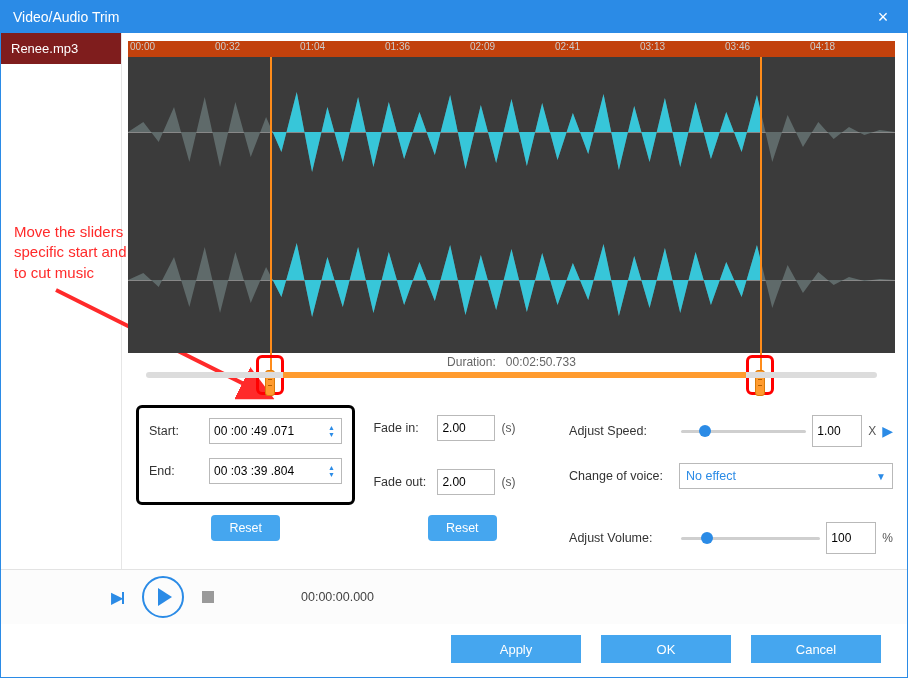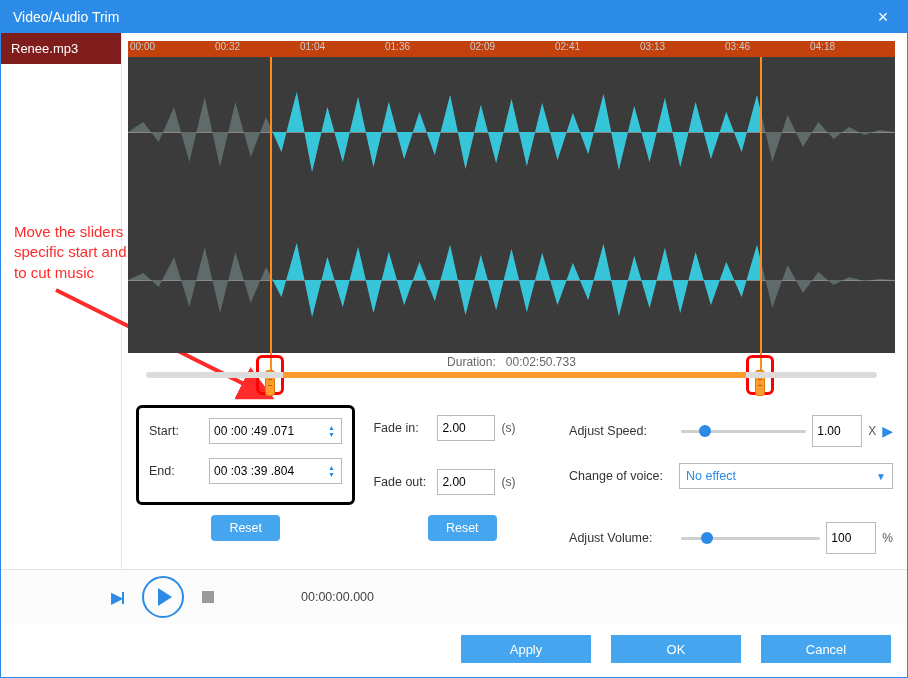--- a/index.html
+++ b/index.html
@@ -51,21 +51,21 @@
   .select { flex:1; border:1px solid #b9b9b9; height:26px; display:flex; align-items:center; padding:0 6px; font-size:12.5px; color:#2b8be6; justify-content:space-between;}
   .select .arr { color:#2b8be6; font-size:10px;}
   .play-icon { color:#2b8be6; font-size:14px; margin-left:6px; cursor:pointer;}
   .footer { border-top:1px solid #e3e3e3; background:#fcfcfc; }
   .playbar { height:54px; display:flex; align-items:center; justify-content:flex-start; gap:18px;}
   .timecode { position:absolute; left:300px; font-size:12.5px; color:#444;}
   .playbar .jump { color:#2b8be6; font-size:16px; cursor:pointer; margin-left:10px}
   .play-btn { width:42px; height:42px; border:2px solid #2b8be6; border-radius:50%; display:flex; align-items:center; justify-content:center; cursor:pointer;}
   .play-btn span { width:0; height:0; border-left:14px solid #2b8be6; border-top:9px solid transparent; border-bottom:9px solid transparent; margin-left:4px}
   .stop { width:12px; height:12px; background:#9a9a9a; }
-  .dlg-buttons { height:50px; display:flex; align-items:center; justify-content:flex-end; gap:20px; padding-right:16px; background:#fff;}
+  .dlg-buttons { height:50px; display:flex; align-items:center; justify-content:flex-end; gap:20px; padding-right:26px; background:#fff;}
   .dlg-btn { width:130px; height:28px; background:#45a6ef; color:#fff; border:none; border-radius:0; font-size:13px; cursor:pointer;}
   .arrow-svg { position:absolute; left:36px; top:280px; pointer-events:none; }
 </style>
 </head>
 <body>
 
 <div class="titlebar">
   <span class="title">Video/Audio Trim</span>
   <span class="close">×</span>
 </div>

